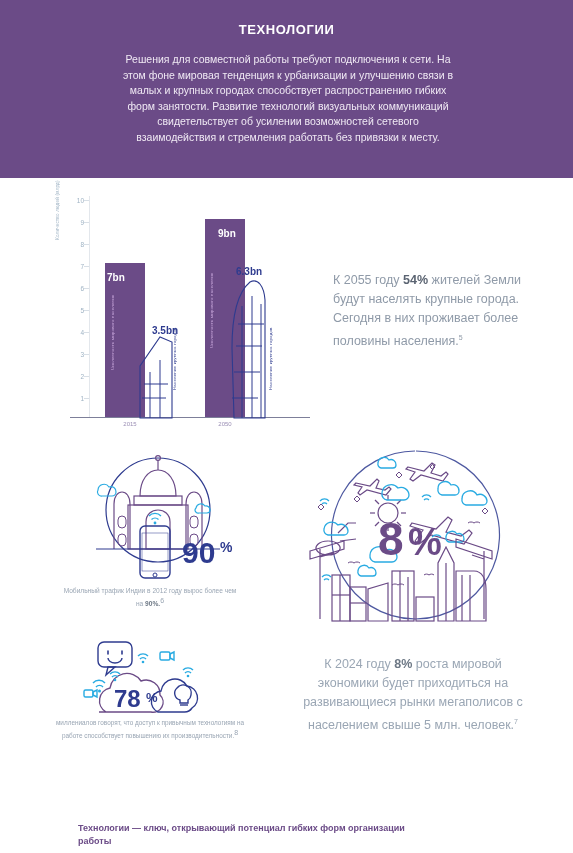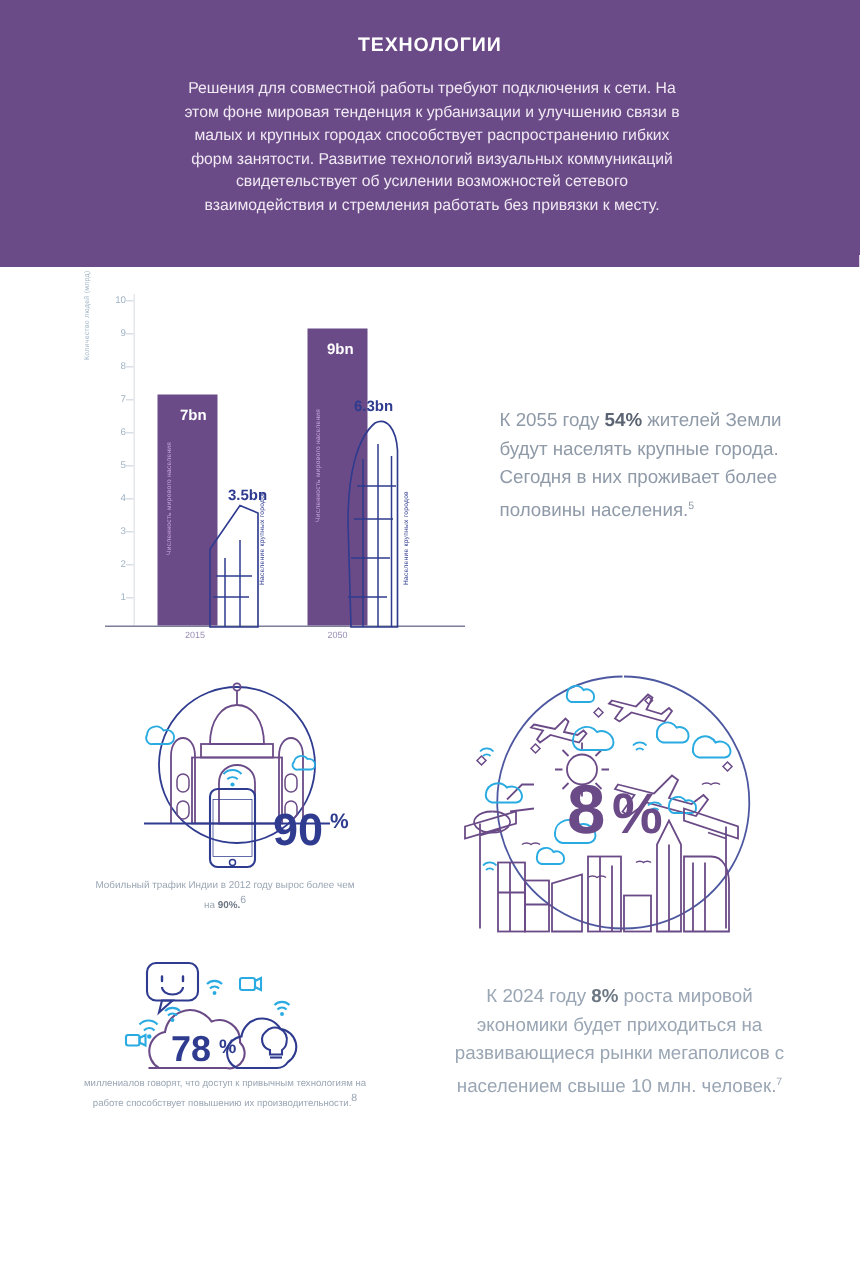--- a/index.html
+++ b/index.html
@@ -126,21 +126,21 @@
       <div class="tickline" style="top:332px;"></div>
       <div class="tickline" style="top:354px;"></div>
       <div class="tickline" style="top:376px;"></div>
       <div class="tickline" style="top:398px;"></div>
     </div>
 
     <div class="axis-v"></div>
     <div class="axis-h"></div>
 
     <div class="bar" style="left:105px;top:263px;width:40px;height:154px;"></div>
-    <div class="bar-val" style="left:120px;top:272px;">7bn</div>
+    <div class="bar-val" style="left:107px;top:272px;">7bn</div>
     <div class="bar-rot-label" style="left:110px;top:370px;">Численность мирового населения</div>
 
     <svg style="position:absolute;left:138px;top:336px;" width="38" height="83">
       <path d="M2,30 L2,82 L34,82 L34,6 L22,1 Z" fill="none" stroke="#2e3b8f" stroke-width="1.1"></path>
       <line x1="6" y1="48" x2="30" y2="48" stroke="#2e3b8f" stroke-width="1"></line>
       <line x1="4" y1="62" x2="28" y2="62" stroke="#2e3b8f" stroke-width="1"></line>
       <line x1="12" y1="36" x2="12" y2="82" stroke="#2e3b8f" stroke-width="1"></line>
       <line x1="22" y1="24" x2="22" y2="82" stroke="#2e3b8f" stroke-width="1"></line>
     </svg>
     <div class="line-val" style="left:152px;top:325px;">3.5bn</div>
@@ -287,21 +287,21 @@
       <path d="M52,118 a4,3 0 0 1 6,0 a4,3 0 0 1 6,0"></path>
       <path d="M172,78 a4,3 0 0 1 6,0 a4,3 0 0 1 6,0"></path>
       <path d="M128,130 a3,2 0 0 1 5,0 a3,2 0 0 1 5,0"></path>
     </g>
 
     <text x="82" y="110" font-family="Liberation Sans, sans-serif" font-size="46" font-weight="bold" fill="#6b4b87">8</text>
     <text x="112" y="110" font-family="Liberation Sans, sans-serif" font-size="38" font-weight="bold" fill="#6b4b87">%</text>
   </svg>
 
   <div class="txt-right-2">
-    <span>К 2024 году </span><b>8%</b><span> роста мировой экономики будет приходиться на развивающиеся рынки мегаполисов с населением свыше 10 млн. человек.</span><span class="sup">7</span>
+    <span>К 2024 году </span><b>8%</b><span> роста мировой экономики будет приходиться на развивающиеся рынки мегаполисов с населением свыше 5 млн. человек.</span><span class="sup">7</span>
   </div>
 
   <svg class="icon-cloud" viewBox="0 0 150 80">
 
     <rect x="18" y="2" width="34" height="25" rx="6" fill="none" stroke="#2e3b8f" stroke-width="1.4"></rect>
     <path d="M28,27 l-2,8 l9,-8 z" fill="none" stroke="#2e3b8f" stroke-width="1.4"></path>
     <path d="M28,11 l0,3 M42,11 l0,3" stroke="#2e3b8f" stroke-width="1.6" stroke-linecap="round"></path>
     <path d="M28,18 a7,5 0 0 0 14,0" fill="none" stroke="#2e3b8f" stroke-width="1.4"></path>
 
     <path d="M26,72 a13,13 0 0 1 4,-24 a17,17 0 0 1 31,-7 a14,14 0 0 1 19,14 a10,10 0 0 1 -9,17 l-52,0 z" fill="none" stroke="#6b4b87" stroke-width="1.4"></path>
@@ -333,14 +333,15 @@
         <path d="M13,52 l4,-2 l0,7 l-4,-2 z"></path>
     </g>
 
     <text x="34" y="67" font-family="Liberation Sans, sans-serif" font-size="24" font-weight="bold" fill="#2e3b8f">78</text>
     <text x="66" y="62" font-family="Liberation Sans, sans-serif" font-size="13" font-weight="bold" fill="#2e3b8f">%</text>
   </svg>
   <div class="cap-cloud">
     <span>миллениалов говорят, что доступ к привычным технологиям на работе способствует повышению их производительности.</span><span class="sup">8</span>
   </div>
 
+  <div class="footer">Технологии — ключ, открывающий потенциал гибких форм организации работы</div>
 
 </div>
 
 </body></html>

